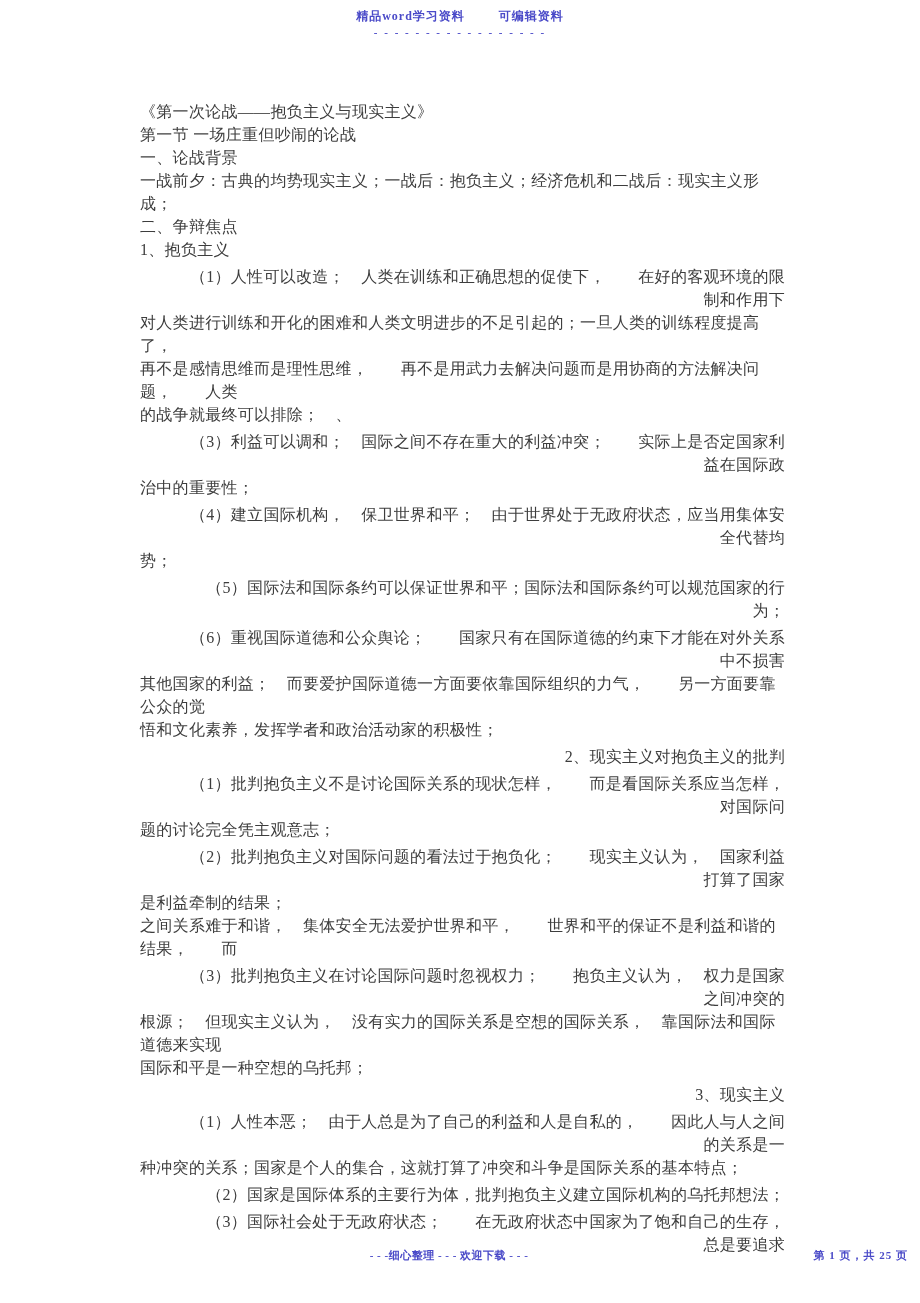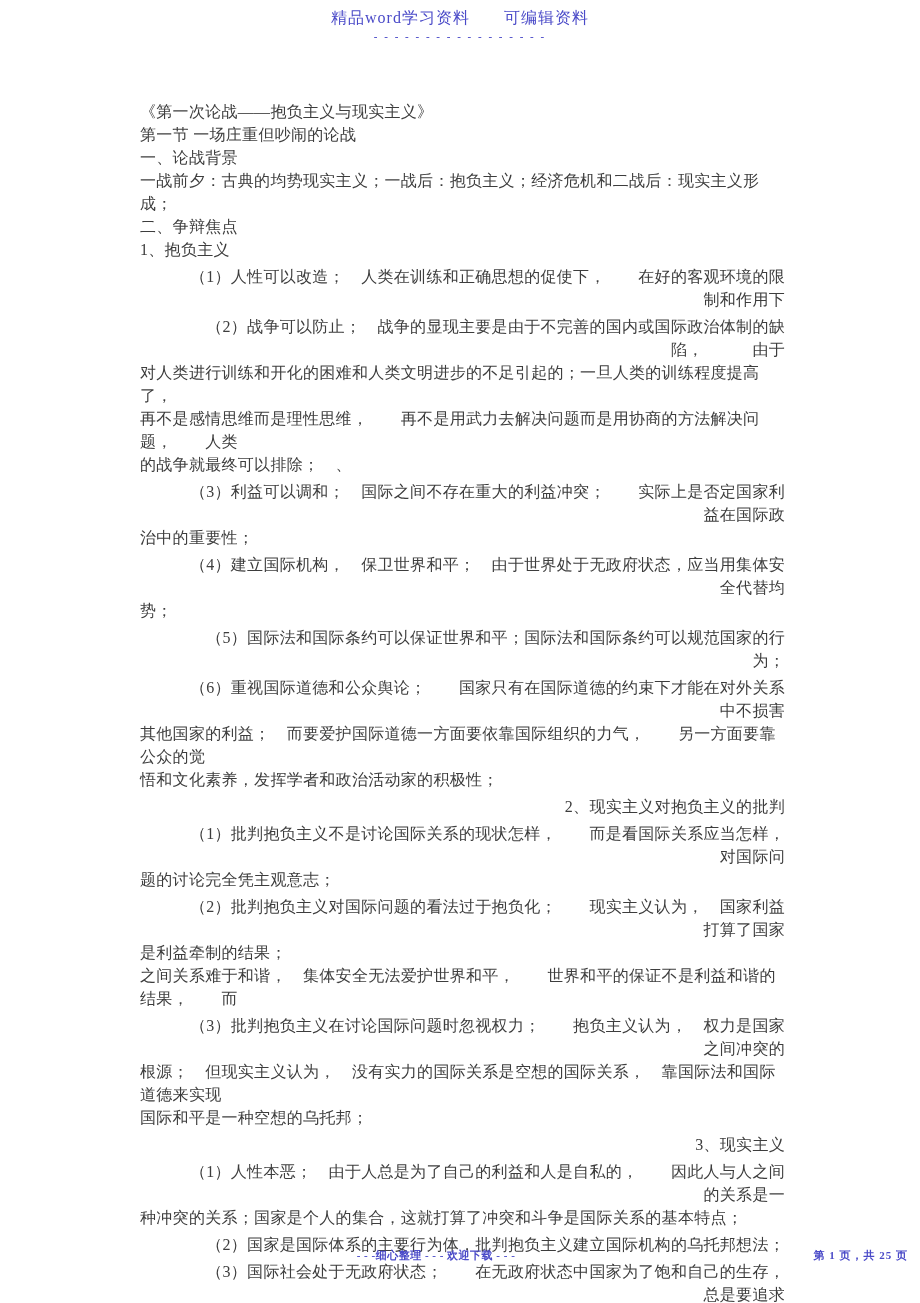--- a/index.html
+++ b/index.html
@@ -19,22 +19,22 @@
   
   .header {
     position: absolute;
     top: 8px;
     left: 0;
     width: 100%;
     text-align: center;
     color: #4a4ac8;
   }
   .header-titles {
-    font-size: 16px;
-    font-weight: normal;
+    font-size: 12px;
+    font-weight: bold;
     letter-spacing: 1px;
     white-space: pre;
   }
   .header-gap { display: inline-block; width: 34px; }
   .header-dashes {
     margin-top: 1px;
     font-size: 11px;
     font-weight: bold;
     letter-spacing: 2px;
     color: #4a4ac8;
@@ -70,20 +70,21 @@
     font-size: 11px;
     font-weight: bold;
   }
   .footer-center {
     position: absolute;
     left: 0;
     width: 872px;
     text-align: center;
     white-space: pre;
     letter-spacing: 0.5px;
+    padding-left: 13px;
   }
   .footer-page {
     position: absolute;
     right: 12px;
     top: 0;
     white-space: pre;
     letter-spacing: 1px;
   }
 </style>
 </head>
@@ -97,21 +98,20 @@
   </div>
 
   <div class="doc-body">
       <div class="line">《第一次论战——抱负主义与现实主义》</div>
       <div class="line">第一节 一场庄重但吵闹的论战</div>
       <div class="line">一、论战背景</div>
       <div class="line">一战前夕：古典的均势现实主义；一战后：抱负主义；经济危机和二战后：现实主义形成；</div>
       <div class="line">二、争辩焦点</div>
       <div class="line">1、抱负主义</div>
       <div class="line gap ind-deep">（1）人性可以改造；　人类在训练和正确思想的促使下，　　在好的客观环境的限制和作用下</div>
-      <div class="line gap ind-deep">（2）战争可以防止；　战争的显现主要是由于不完善的国内或国际政治体制的缺陷，　　　由于</div>
       <div class="line">对人类进行训练和开化的困难和人类文明进步的不足引起的；一旦人类的训练程度提高了，</div>
       <div class="line">再不是感情思维而是理性思维，　　再不是用武力去解决问题而是用协商的方法解决问题，　　人类</div>
       <div class="line">的战争就最终可以排除；　、</div>
       <div class="line gap ind-deep">（3）利益可以调和；　国际之间不存在重大的利益冲突；　　实际上是否定国家利益在国际政</div>
       <div class="line">治中的重要性；</div>
       <div class="line gap ind-deep">（4）建立国际机构，　保卫世界和平；　由于世界处于无政府状态，应当用集体安全代替均</div>
       <div class="line">势；</div>
       <div class="line gap ind-deep">（5）国际法和国际条约可以保证世界和平；国际法和国际条约可以规范国家的行为；</div>
       <div class="line gap ind-deep">（6）重视国际道德和公众舆论；　　国家只有在国际道德的约束下才能在对外关系中不损害</div>
       <div class="line">其他国家的利益；　而要爱护国际道德一方面要依靠国际组织的力气，　　另一方面要靠公众的觉</div>

